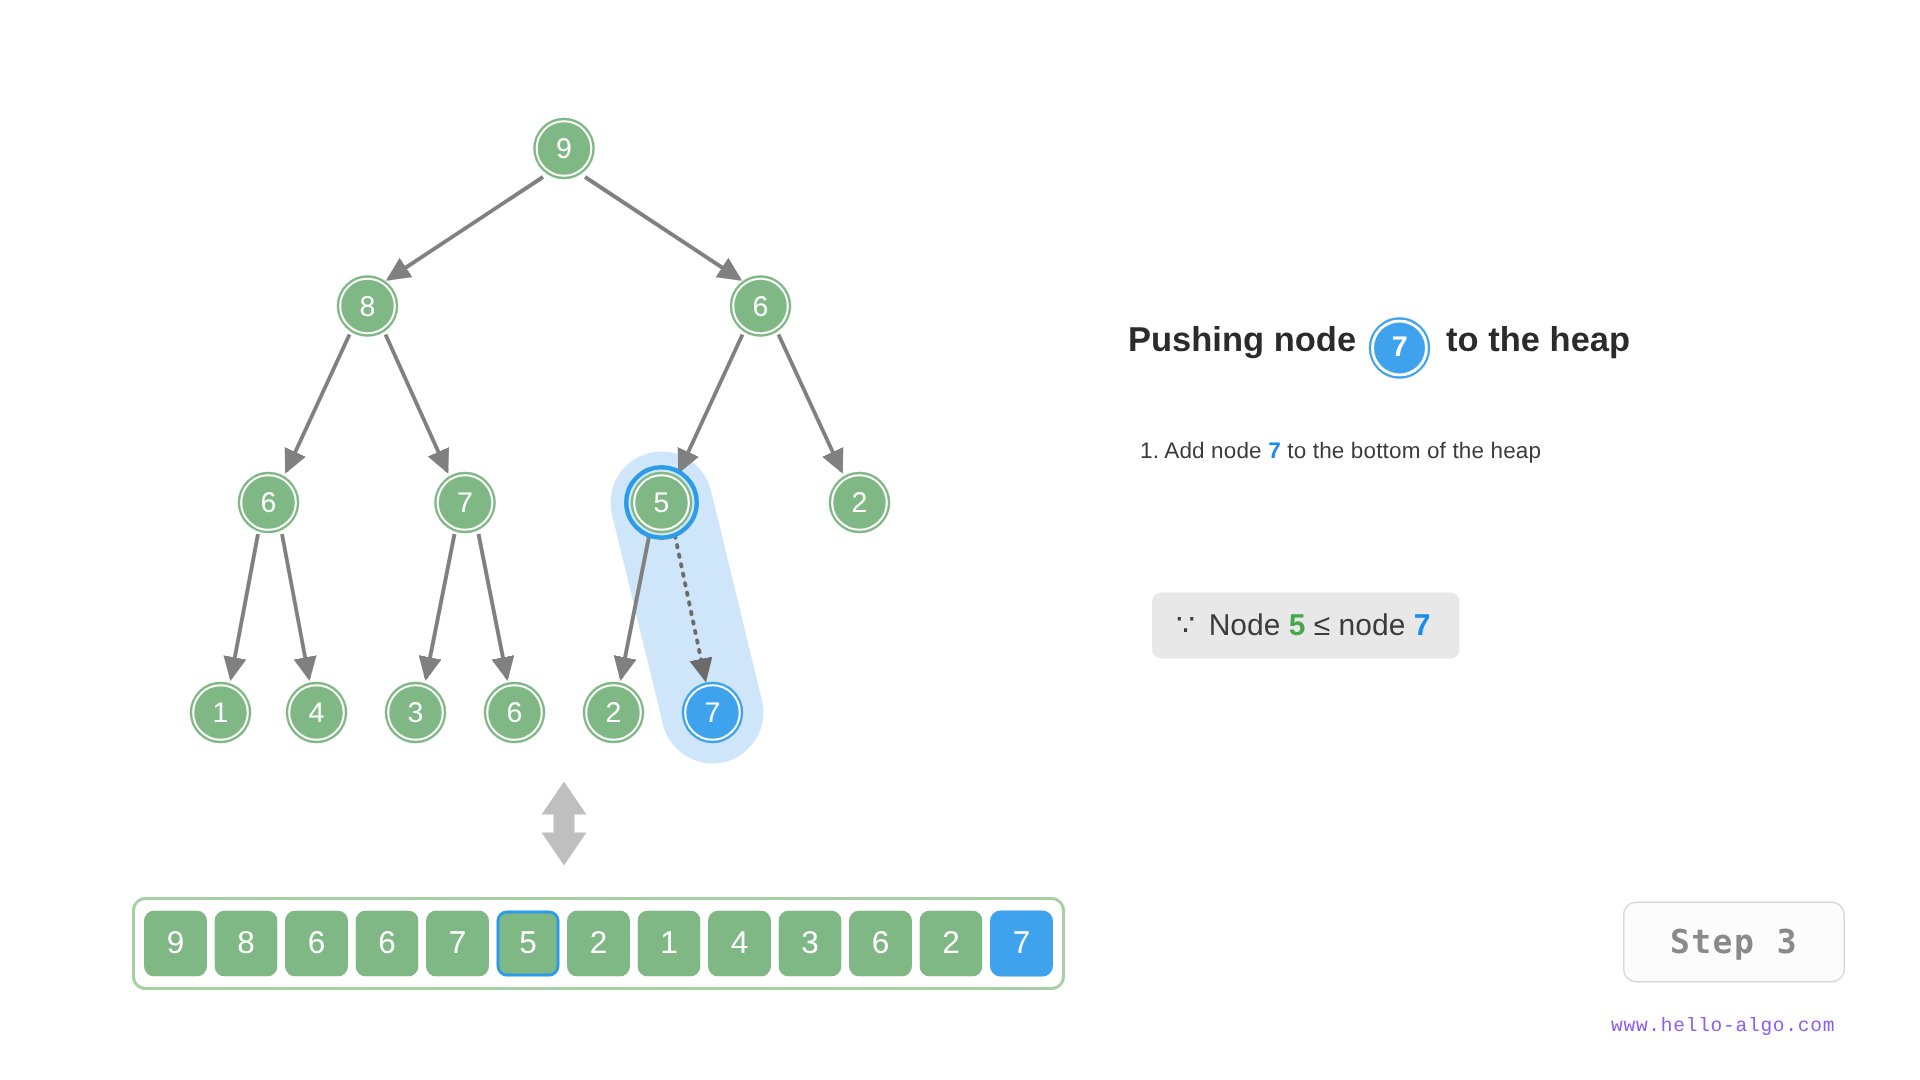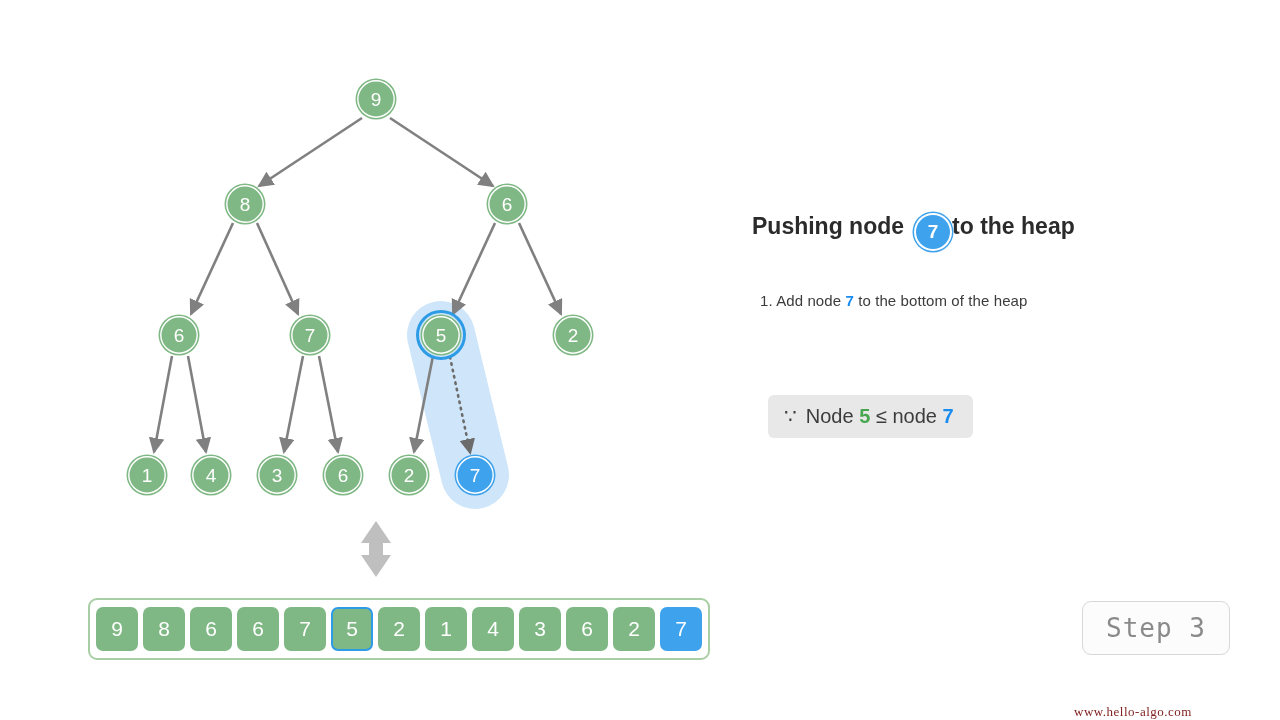--- a/index.html
+++ b/index.html
@@ -45,21 +45,21 @@
     left: 0;
     top: 213px;
     display: flex;
     align-items: flex-start;
     font-size: 23px;
     font-weight: bold;
     color: #2b2b2b;
     white-space: nowrap;
   }
   #title-row .t-pre { margin-right: 10px; }
-  #title-row .t-post { }
+  #title-row .t-post { margin-left: 12px; }
 
   .badge-circle {
     width: 38px;
     height: 38px;
     border-radius: 50%;
     background: #3fa2ec;
     box-shadow: inset 0 0 0 2px #ffffff, 0 0 0 1.5px #3fa2ec;
     color: #ffffff;
     display: flex;
     align-items: center;
@@ -102,33 +102,33 @@
     top: 601px;
     width: 146px;
     height: 52px;
     border: 1.5px solid #d8d8d8;
     border-radius: 9px;
     background: #fcfcfc;
     display: flex;
     align-items: center;
     justify-content: center;
     font-family: "DejaVu Sans Mono", monospace;
-    font-size: 26px;
-    font-weight: normal;
+    font-size: 22px;
+    font-weight: bold;
     color: #8a8a8a;
     letter-spacing: 1px;
   }
 
   #watermark {
     position: absolute;
     left: 1074px;
-    top: 704px;
-    font-family: Liberation Serif, serif;
+    top: 676px;
+    font-family: Liberation Mono, monospace;
     font-size: 13px;
-    color: #7f1d1d;
+    color: #8b5cf6;
     letter-spacing: 0.5px;
   }
 
   
   #array-wrap {
     position: absolute;
     left: 88px;
     top: 598px;
     height: 62px;
     border: 2px solid #a8cfa4;

